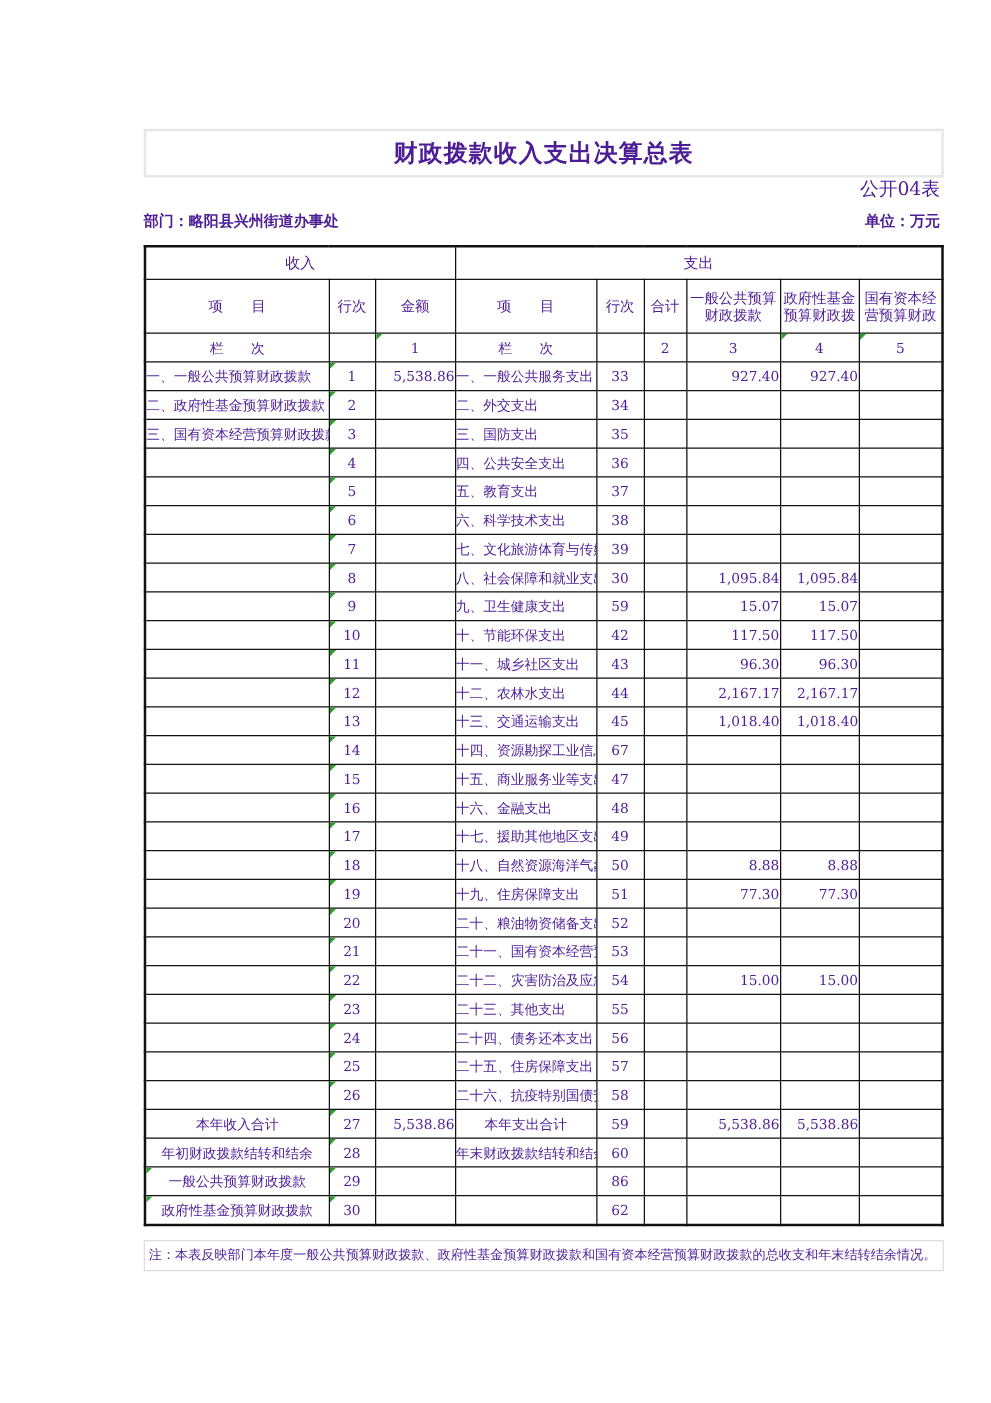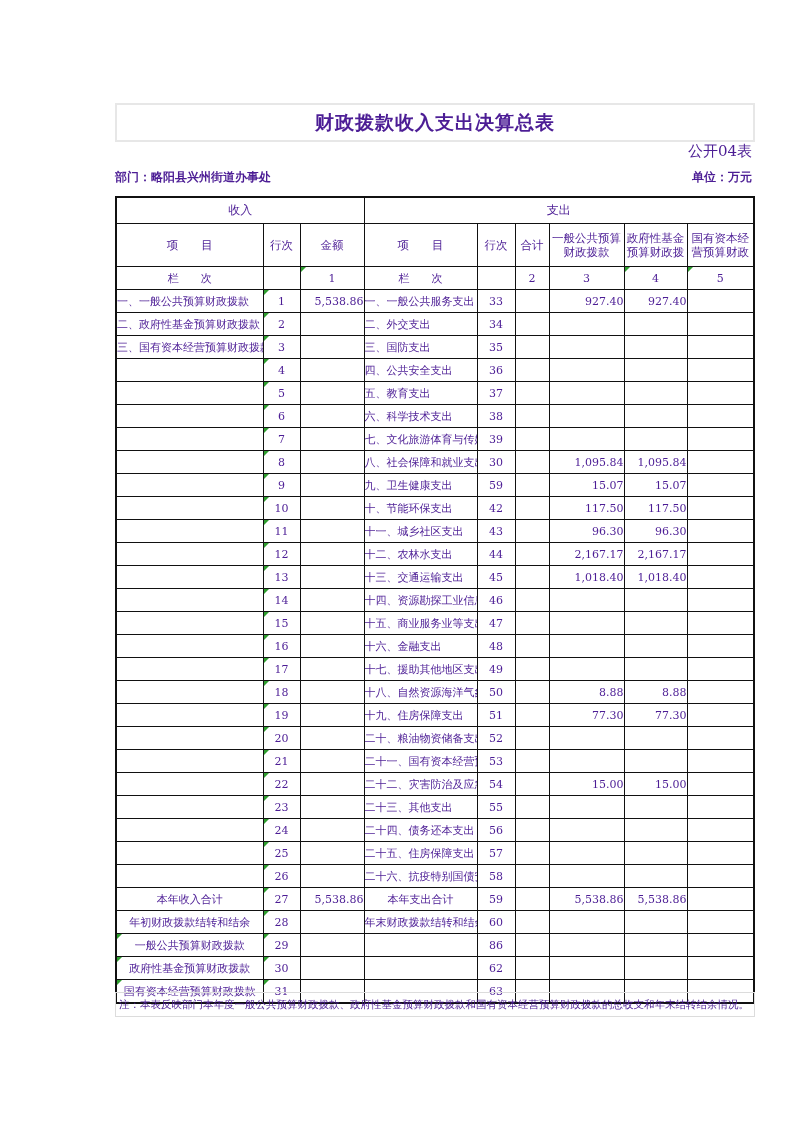--- a/index.html
+++ b/index.html
@@ -231,21 +231,21 @@
           <td class="amt"></td>
           <td class="amt">1,018.40</td>
           <td class="amt">1,018.40</td>
           <td class="amt"></td>
         </tr>
         <tr>
           <td class="lbl"></td>
           <td class="rowno"><i class="mk"></i>14</td>
           <td class="amt"></td>
           <td class="lbl">十四、资源勘探工业信息等支出</td>
-          <td class="rowno">46</td>
+          <td class="rowno">67</td>
           <td class="amt"></td>
           <td class="amt"></td>
           <td class="amt"></td>
           <td class="amt"></td>
         </tr>
         <tr>
           <td class="lbl"></td>
           <td class="rowno"><i class="mk"></i>15</td>
           <td class="amt"></td>
           <td class="lbl">十五、商业服务业等支出</td>
@@ -413,29 +413,18 @@
           <td class="lbl ctr"><i class="mk"></i>政府性基金预算财政拨款</td>
           <td class="rowno"><i class="mk"></i>30</td>
           <td class="amt"></td>
           <td class="lbl"></td>
           <td class="rowno">62</td>
           <td class="amt"></td>
           <td class="amt"></td>
           <td class="amt"></td>
           <td class="amt"></td>
         </tr>
-        <tr>
-          <td class="lbl ctr"><i class="mk"></i>国有资本经营预算财政拨款</td>
-          <td class="rowno"><i class="mk"></i>31</td>
-          <td class="amt"></td>
-          <td class="lbl"></td>
-          <td class="rowno">63</td>
-          <td class="amt"></td>
-          <td class="amt"></td>
-          <td class="amt"></td>
-          <td class="amt"></td>
-        </tr>
       </tbody>
   </table>
 
   <div class="note-box">注：本表反映部门本年度一般公共预算财政拨款、政府性基金预算财政拨款和国有资本经营预算财政拨款的总收支和年末结转结余情况。</div>
 
 </div>
 
 </body></html>

